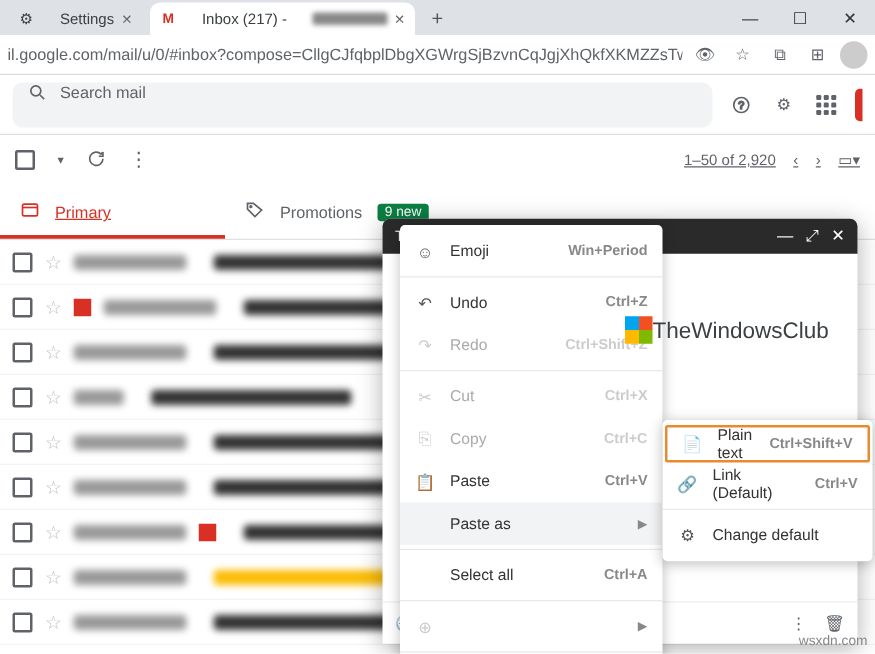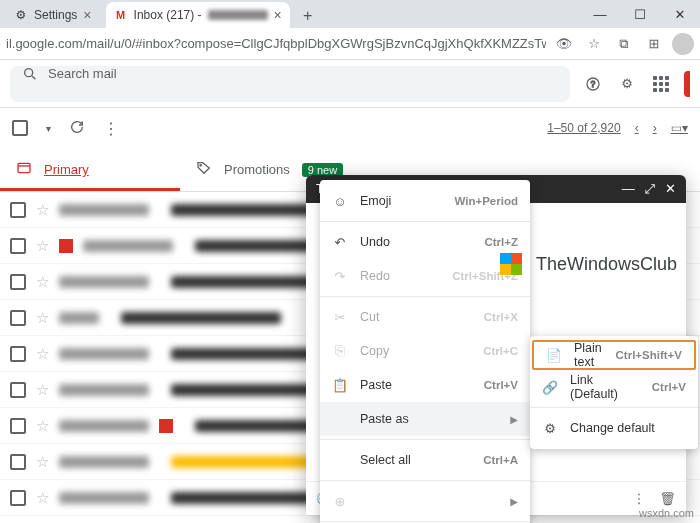--- a/index.html
+++ b/index.html
@@ -3,21 +3,21 @@
 <meta charset="utf-8">
 <style>
 * { margin: 0; padding: 0; box-sizing: border-box; font-family: 'Segoe UI', Arial, sans-serif; }
 body { width: 700px; height: 523px; background: #fff; overflow: hidden; position: relative; font-size: 13px; color: #3c4043; }
 
 
 .titlebar { height: 28px; background: #dee1e6; display: flex; align-items: flex-end; position: relative; }
 .tab { height: 26px; background: #fff; border-radius: 8px 8px 0 0; display: flex; align-items: center; padding: 0 8px; margin-left: 6px; font-size: 12px; gap: 6px; }
 .tab.inactive { background: transparent; }
 .tab .favicon { width: 14px; height: 14px; display: inline-flex; align-items: center; justify-content: center; }
-.tab .title { max-width: 100px; white-space: nowrap; overflow: hidden; }
+.tab .title { max-width: 100px; white-space: nowrap; overflow: hidden; margin-left: 14px; }
 .tab .close { color: #666; font-size: 14px; }
 .newtab { width: 24px; height: 24px; display: flex; align-items: center; justify-content: center; color: #555; font-size: 16px; margin-left: 6px; }
 .window-controls { position: absolute; right: 0; top: 0; display: flex; height: 28px; }
 .window-controls div { width: 40px; display: flex; align-items: center; justify-content: center; color: #333; }
 
 
 .addressbar { height: 32px; background: #fff; border-bottom: 1px solid #dadce0; display: flex; align-items: center; padding: 0 6px; gap: 6px; }
 .url { flex: 1; color: #5f6368; font-size: 13px; white-space: nowrap; overflow: hidden; }
 .addr-icon { width: 24px; height: 24px; display: flex; align-items: center; justify-content: center; color: #5f6368; }
 .profile { width: 22px; height: 22px; border-radius: 50%; background: #ccc; }
@@ -68,21 +68,21 @@
 .ctx-item.highlight { background: #f1f3f4; }
 .ctx-sep { height: 1px; background: #e8e8e8; margin: 3px 0; }
 .ctx-icon { width: 16px; text-align: center; color: #555; font-size: 13px; }
 .ctx-item.disabled .ctx-icon { color: #ccc; }
 
 
 .submenu { position: absolute; left: 530px; top: 336px; width: 168px; background: #fff; box-shadow: 0 2px 10px rgba(0,0,0,.25); border-radius: 4px; padding: 4px 0; font-size: 12.5px; }
 .submenu .ctx-item.boxed { border: 2px solid #e88a2e; border-radius: 2px; margin: 0 2px; height: 30px; }
 
 
-.twc-logo { position: absolute; left: 500px; top: 253px; display: flex; align-items: center; gap: 14px; font-size: 18px; font-weight: 400; }
+.twc-logo { position: absolute; left: 500px; top: 253px; display: flex; align-items: center; gap: 0; font-size: 18px; font-weight: 400; }
 .twc-flag { width: 22px; height: 22px; background: linear-gradient(135deg, #f25022 0 50%, #7fba00 0) top left/11px 11px no-repeat,
             linear-gradient(135deg, #00a4ef 0 50%, #ffb900 0) bottom right/11px 11px no-repeat; position: relative; }
 .twc-flag { background: conic-gradient(#f25022 0 25%, #7fba00 0 50%, #ffb900 0 75%, #00a4ef 0); }
 .wsxdn { position: absolute; right: 6px; bottom: 4px; font-size: 11px; color: #888; }
 
 svg { width: 16px; height: 16px; }
 </style>
 </head>
 <body>
 

